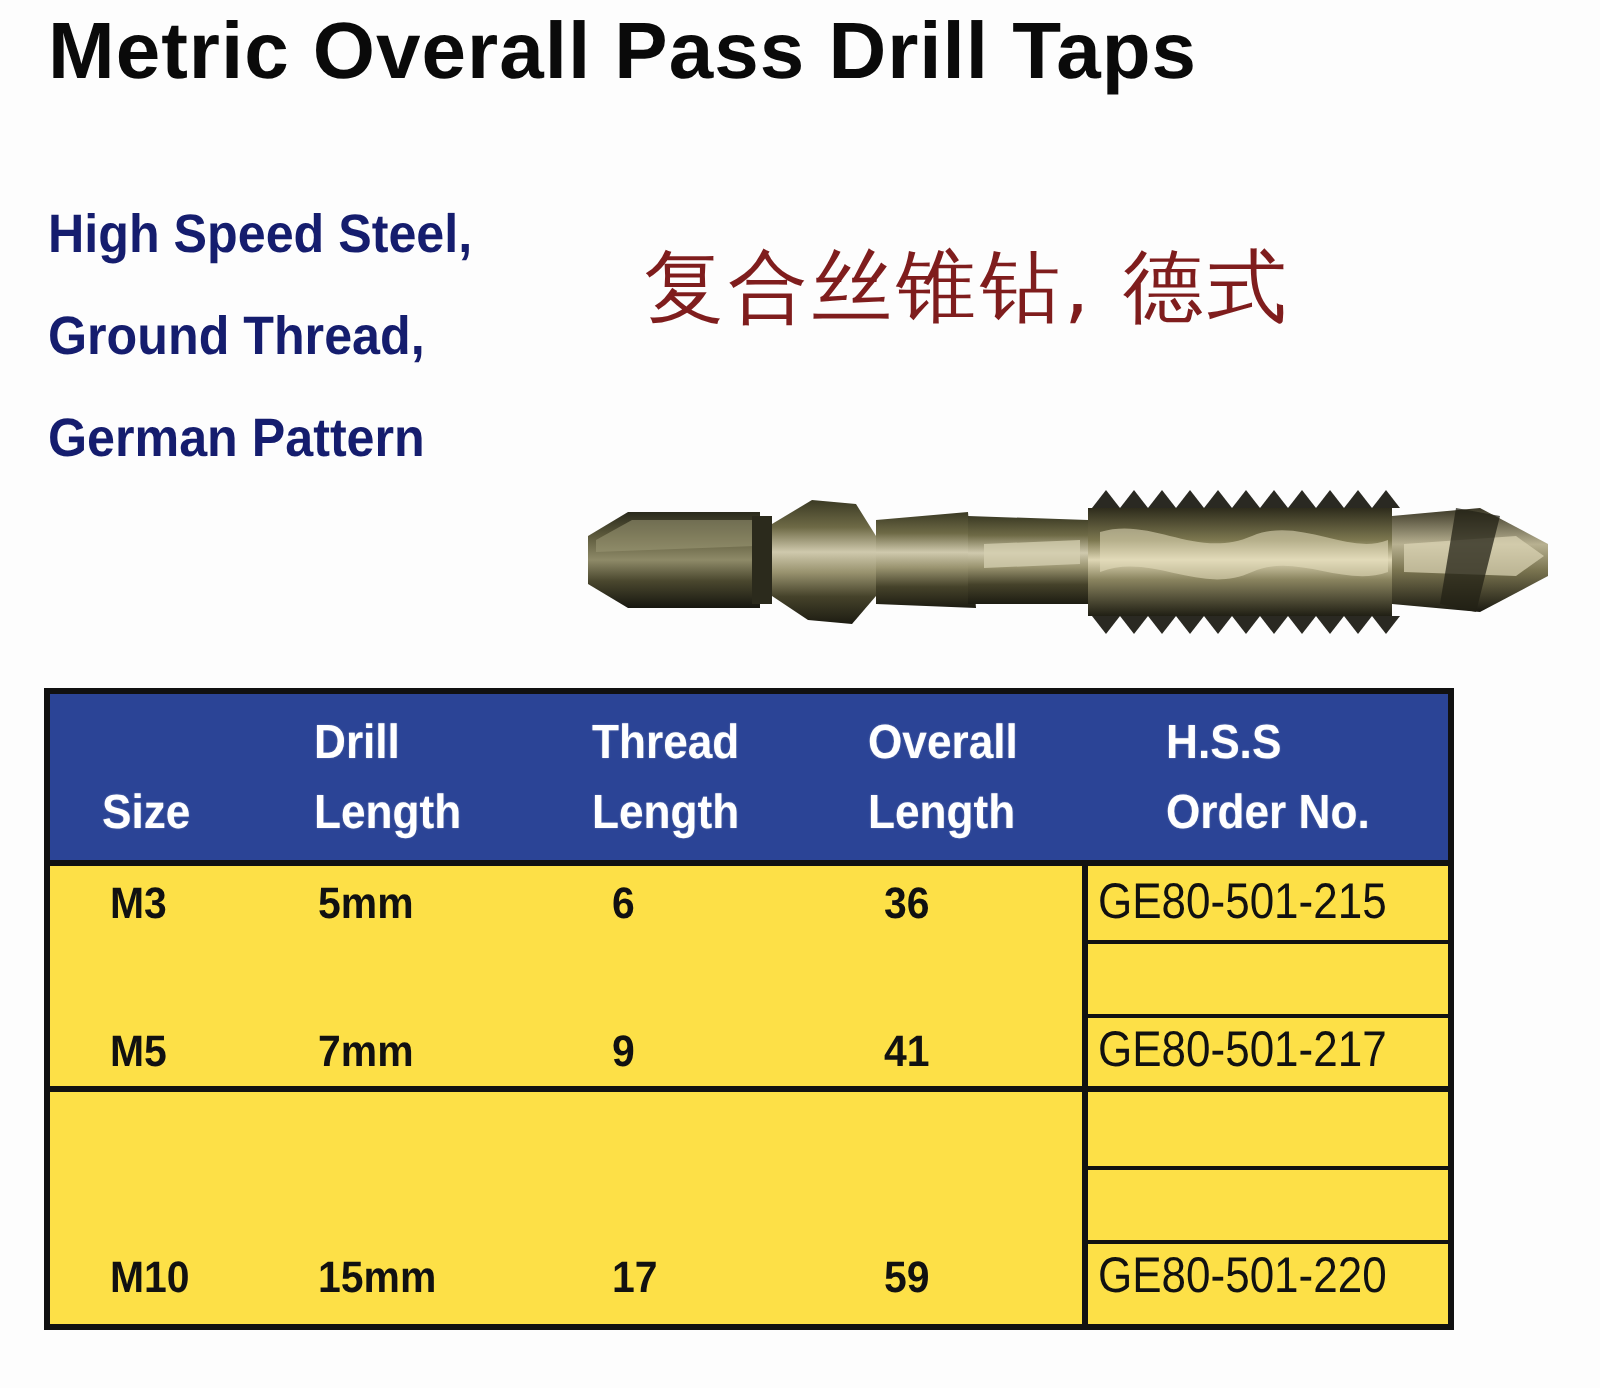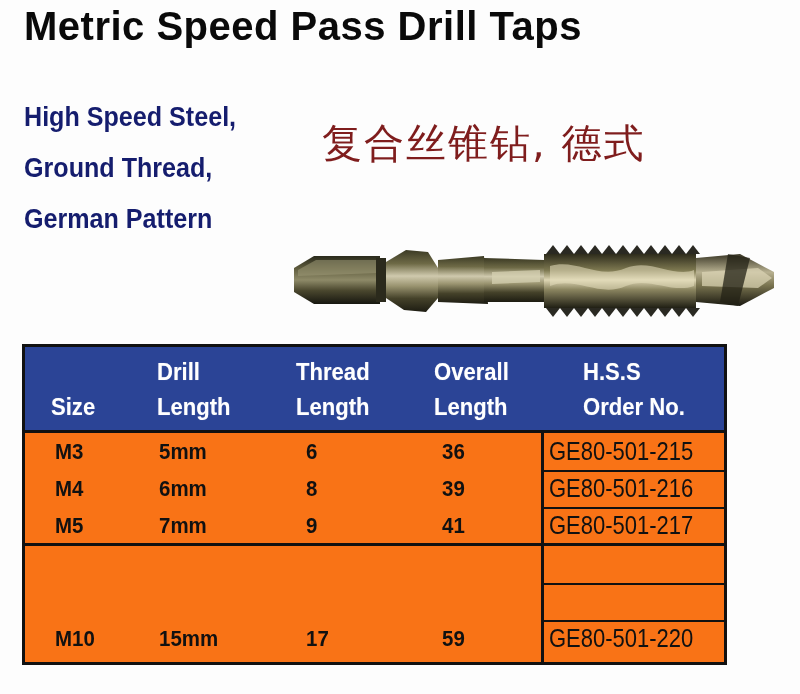--- a/index.html
+++ b/index.html
@@ -70,21 +70,21 @@
 
   
   #spec-table {
     position: absolute;
     left: 22px;
     top: 344px;
     width: 705px;
     height: 321px;
     border: 3px solid #111111;
     box-sizing: border-box;
-    background: #f97316;
+    background: #fde047;
   }
   #table-head {
     position: absolute;
     left: 0;
     top: 0;
     right: 0;
     height: 86px;
     background: #2b4496;
     border-bottom: 3px solid #111111;
     box-sizing: border-box;
@@ -171,21 +171,21 @@
     position: absolute;
     left: 516px;
     right: 0;
     height: 2px;
     background: #111111;
   }
 </style>
 </head>
 <body>
 
-<div id="main-title">Metric Speed Pass Drill Taps</div>
+<div id="main-title">Metric Overall Pass Drill Taps</div>
 
 <div id="subtitle-en">
   <div>High Speed Steel,</div>
   <div>Ground Thread,</div>
   <div>German Pattern</div>
 </div>
 
 <div id="subtitle-cn">复合丝锥钻, 德式</div>
 
 <svg id="product-photo" viewBox="0 0 492 104" preserveAspectRatio="none">
@@ -284,27 +284,20 @@
 
     <div class="row" style="top:0px">
       <div class="cell d-size">M3</div>
       <div class="cell d-drill">5mm</div>
       <div class="cell d-thread">6</div>
       <div class="cell d-overall">36</div>
       <div class="cell d-order">GE80-501-215</div>
     </div>
     <div class="order-sep" style="top:37px"></div>
 
-    <div class="row" style="top:37px">
-      <div class="cell d-size">M4</div>
-      <div class="cell d-drill">6mm</div>
-      <div class="cell d-thread">8</div>
-      <div class="cell d-overall">39</div>
-      <div class="cell d-order">GE80-501-216</div>
-    </div>
     <div class="order-sep" style="top:74px"></div>
 
     <div class="row" style="top:74px">
       <div class="cell d-size">M5</div>
       <div class="cell d-drill">7mm</div>
       <div class="cell d-thread">9</div>
       <div class="cell d-overall">41</div>
       <div class="cell d-order">GE80-501-217</div>
     </div>
 

